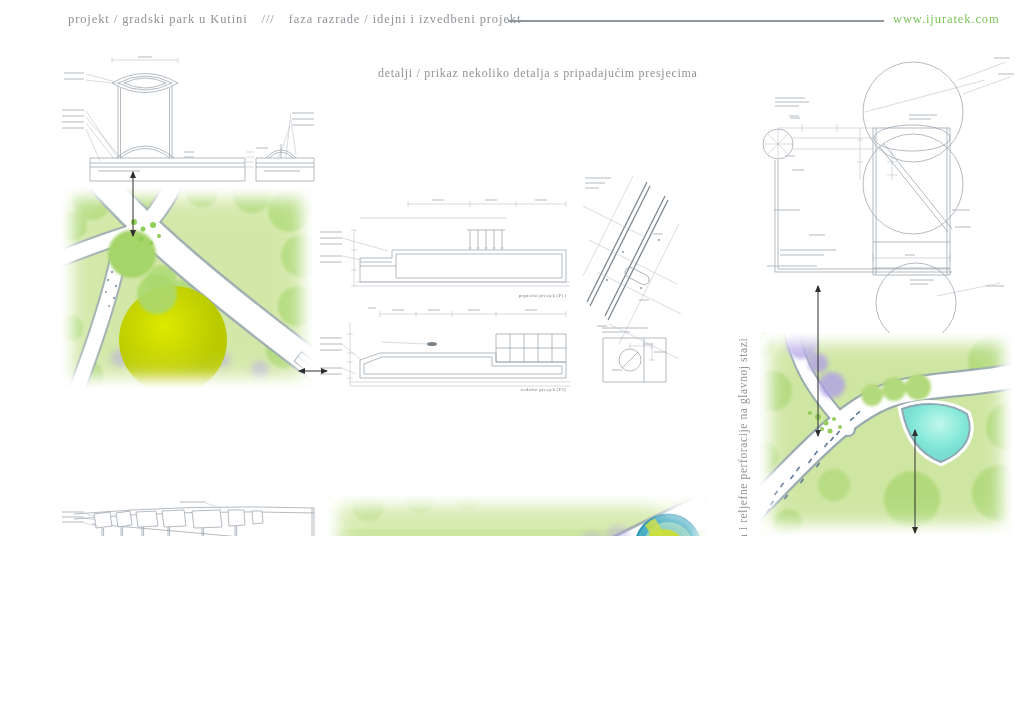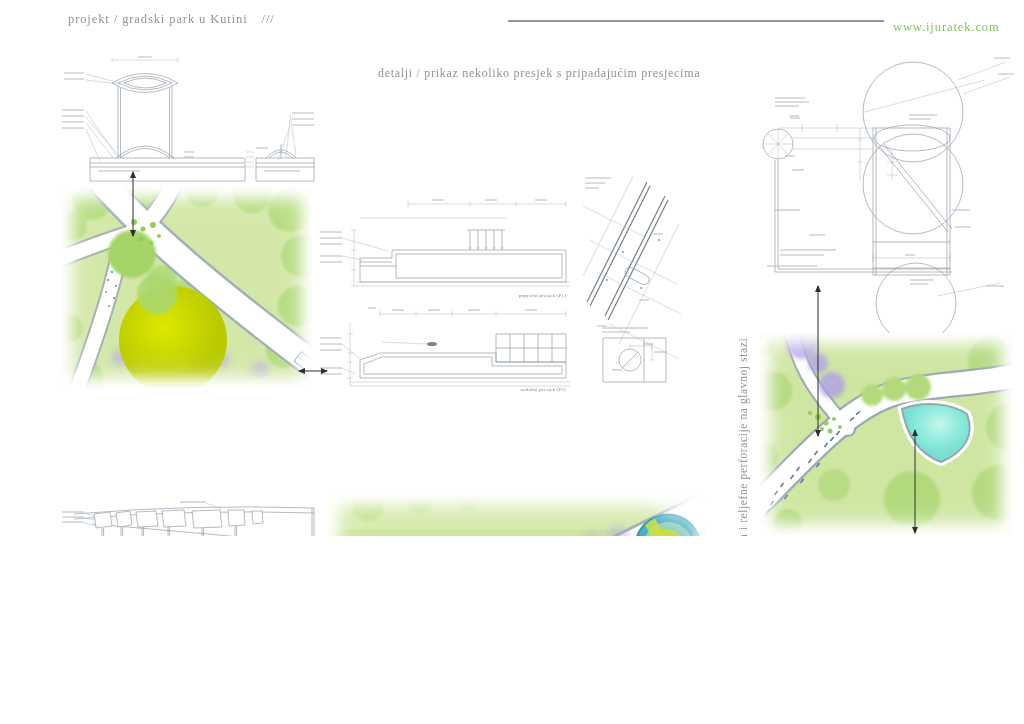--- a/index.html
+++ b/index.html
@@ -26,25 +26,26 @@
   .arrow{stroke:#2e2e2e;stroke-width:1;}
 </style>
 </head>
 <body>
 
 <div id="sheet">
 
   <div class="abs" style="left:68px;top:12px;display:flex;gap:14px;">
     <span class="gtxt">projekt / gradski park u Kutini</span>
     <span class="gtxt">///</span>
+    <span class="gtxt">faza razrade / idejni i izvedbeni projekt</span>
   </div>
   <div class="abs rule" style="left:508px;top:20px;width:376px;"></div>
-  <div class="abs gtxt green" style="left:893px;top:20px;">www.ijuratek.com</div>
-
-  <div class="abs cap" style="left:378px;top:66px;font-size:12px;">detalji / prikaz nekoliko presjek s pripadajućim presjecima</div>
+  <div class="abs gtxt green" style="left:893px;top:12px;">www.ijuratek.com</div>
+
+  <div class="abs cap" style="left:378px;top:66px;font-size:12px;">detalji / prikaz nekoliko detalja s pripadajućim presjecima</div>
 
   <svg class="abs" style="left:60px;top:56px;" width="256" height="132" viewBox="0 0 256 132">
     <path class="ln" d="M52 27 Q85 8 118 27 Q85 46 52 27 Z M58 27 Q85 13 112 27 Q85 41 58 27 Z M64 27 Q85 17 106 27 Q85 37 64 27 Z"></path>
     <path class="ld" d="M52 4 H118 M52 2 V7 M118 2 V7"></path>
     <path class="ln" d="M58 30 V102 M112 30 V102 M60.5 32 V102 M109.5 32 V102"></path>
     <path class="ln" d="M30 102 H185 V125 H30 Z M30 107 H185 M30 111 H185 M38 115 H80"></path>
     <path class="ln" d="M196 102 H254 V125 H196 Z M196 107 H254 M196 111 H254 M204 115 H240"></path>
     <path class="ln" d="M56 102 Q85 78 114 102 M60 102 Q85 83 110 102 M206 102 Q221 86 236 102 M209 102 Q221 90 233 102 M221 88 V102"></path>
     <path class="ld" d="M186 96 h8 M186 101 h8 M186 106 h8 M186 111 h8"></path>
     <path class="ld" d="M26 55 L56 99 M26 61 L60 101 M26 67 L54 103 M26 73 L40 105 M230 58 L236 99 M230 64 L226 101 M230 70 L218 104 M26 18 L56 26 M26 24 L60 28"></path>

